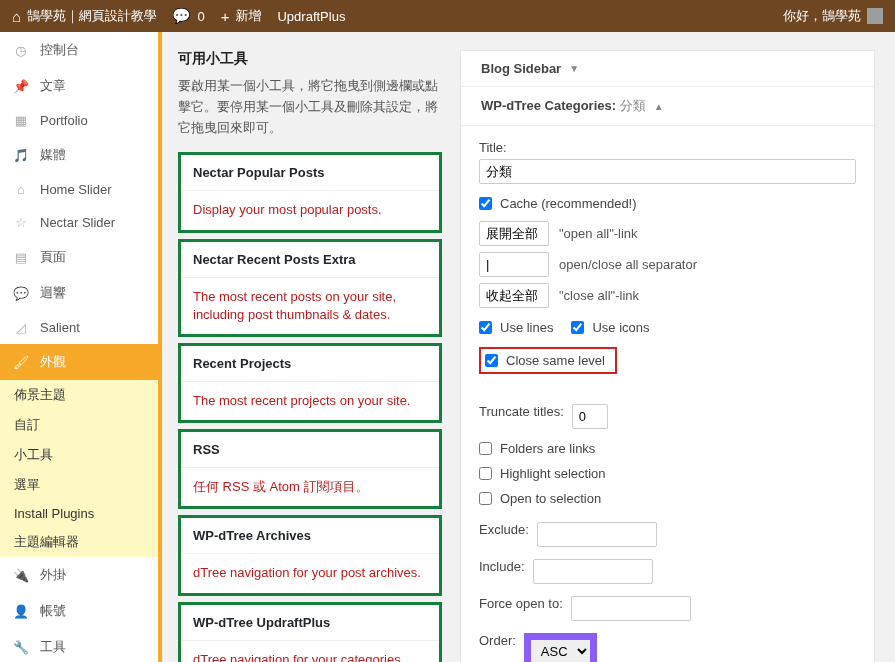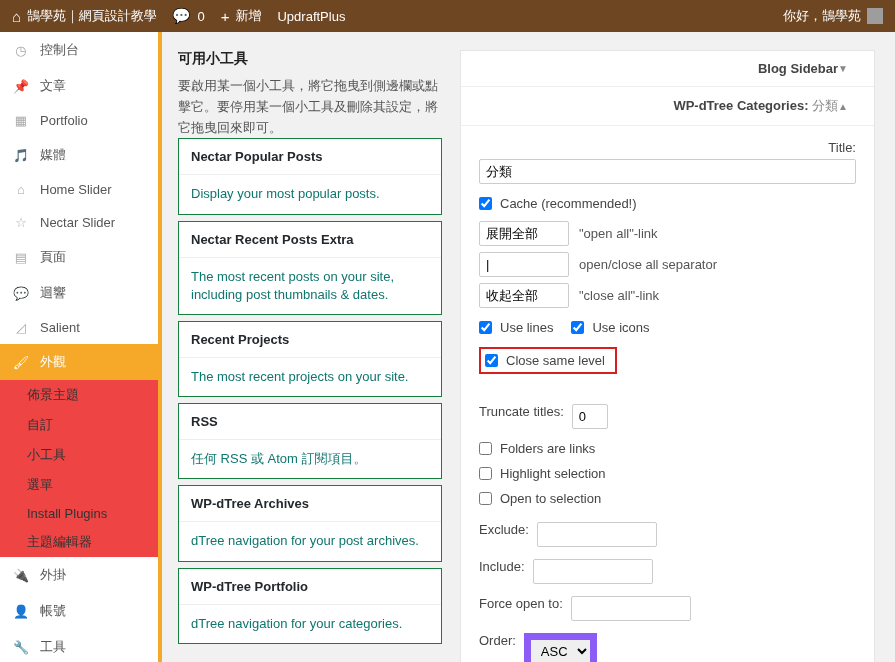--- a/index.html
+++ b/index.html
@@ -7,44 +7,44 @@
 .adminbar { background: #6e4622; color: #fff; height: 32px; display: flex; align-items: center; padding: 0 12px; justify-content: space-between; }
 .adminbar-left, .adminbar-right { display: flex; align-items: center; gap: 16px; }
 .adminbar a { color: #fff; text-decoration: none; font-size: 13px; display: flex; align-items: center; gap: 6px; }
 .adminbar .icon { font-size: 15px; }
 .avatar { width: 16px; height: 16px; background: #9d9d9d; display: inline-block; }
 .layout { display: flex; height: calc(100% - 32px); }
 .sidebar { width: 160px; background: #fff; flex-shrink: 0; overflow-y: auto; }
 .sidebar-item { display: flex; align-items: center; gap: 10px; padding: 9px 12px; color: #555; cursor: pointer; }
 .sidebar-item.active { background: #f6a828; color: #fff; position: relative; }
 .sidebar-item.active::after { content: ""; position: absolute; right: -8px; top: 50%; transform: translateY(-50%); border: 8px solid transparent; border-left-color: #f6a828; }
-.sidebar-sub { background: #ef4444; padding-left: 13px; }
+.sidebar-sub { background: #fef9c3; }
 .sidebar-sub .sidebar-subitem { padding: 6px 12px 6px 14px; color: #333; cursor: pointer; font-size: 13px; }
 .sidebar-icon { width: 18px; text-align: center; color: #aaa; }
 .sidebar-item.active .sidebar-icon { color: #fff; }
 .content { flex: 1; display: flex; padding: 18px 20px 0 0; gap: 18px; overflow: hidden; }
 .accentbar { width: 4px; background: #f6a828; flex-shrink: 0; margin-left: -2px; }
 .col-left { width: 280px; flex-shrink: 0; padding-left: 16px; }
 .col-left h3 { font-size: 14px; font-weight: 600; margin-bottom: 8px; color: #222; }
-.col-left p.desc { color: #555; font-size: 13px; line-height: 1.6; }
-.widget-box { background: #fff; border: 1px solid #15803d; margin-bottom: 6px; }
+.col-left p.desc { color: #555; font-size: 13px; line-height: 1.6; margin-bottom: 14px; }
+.widget-box { background: #fff; border: 3px solid #15803d; margin-bottom: 6px; }
 .widget-head { padding: 10px 12px; font-weight: 600; color: #23282d; border-bottom: 1px solid #eee; }
-.widget-desc { padding: 10px 12px; color: #0f766e; font-size: 13px; line-height: 1.4; }
+.widget-desc { padding: 10px 12px; color: #b91c1c; font-size: 13px; line-height: 1.4; }
 .col-right { flex: 1; min-width: 0; }
 .panel { background: #fff; border: 1px solid #e5e5e5; }
-.panel-head { padding: 10px 26px; font-weight: 600; display: flex; justify-content: flex-end; align-items: center; border-bottom: 1px solid #eee; cursor: pointer; }
+.panel-head { padding: 10px 20px; font-weight: 600; display: flex; justify-content: flex-start; align-items: center; border-bottom: 1px solid #eee; cursor: pointer; gap: 8px; }
 .panel-head .caret { color: #888; font-size: 10px; }
 .panel-sub { border-bottom: 1px solid #eee; }
 .panel-body { padding: 14px 18px; }
 .form-row { margin-bottom: 12px; display: flex; align-items: flex-start; gap: 8px; flex-wrap: wrap; }
 .form-row label { color: #444; }
-.form-row.stack { flex-direction: column; align-items: flex-end; gap: 4px; }
+.form-row.stack { flex-direction: row; align-items: center; gap: 4px; }
 input[type=text] { border: 1px solid #ccc; padding: 4px 6px; font-size: 13px; border-radius: 2px; }
 input.full { width: 100%; }
-input.small { width: 90px; }
+input.small { width: 70px; }
 input.tiny { width: 36px; text-align: left; }
 input.med { width: 120px; }
 select { border: 7px solid #8b5cf6; padding: 3px 6px; font-size: 13px; }
 .check-row { display: flex; align-items: center; gap: 8px; margin-bottom: 10px; }
 .check-inline { display: flex; gap: 18px; margin-bottom: 12px; }
 .check-inline .check-row { margin-bottom: 0; }
 .highlight { border: 2px solid #d62020; padding: 4px 10px 4px 4px; display: inline-flex; align-items: center; gap: 8px; }
 .inline-inputs { display: flex; flex-direction: column; gap: 6px; margin-bottom: 12px; }
 .inline-inputs .row { display: flex; align-items: center; gap: 10px; }
 .inline-inputs .row span { color: #555; }
@@ -162,21 +162,21 @@
           </div>
           <div class="widget-box">
             <div class="widget-head">RSS</div>
             <div class="widget-desc">任何 RSS 或 Atom 訂閱項目。</div>
           </div>
           <div class="widget-box">
             <div class="widget-head">WP-dTree Archives</div>
             <div class="widget-desc">dTree navigation for your post archives.</div>
           </div>
           <div class="widget-box">
-            <div class="widget-head">WP-dTree Portfolio</div>
+            <div class="widget-head">WP-dTree UpdraftPlus</div>
             <div class="widget-desc">dTree navigation for your categories.</div>
           </div>
         </div>
     </div>
 
     <div class="col-right">
       <div class="panel">
         <div class="panel-head">
           <span>Blog Sidebar</span>
           <span class="caret">▼</span>

